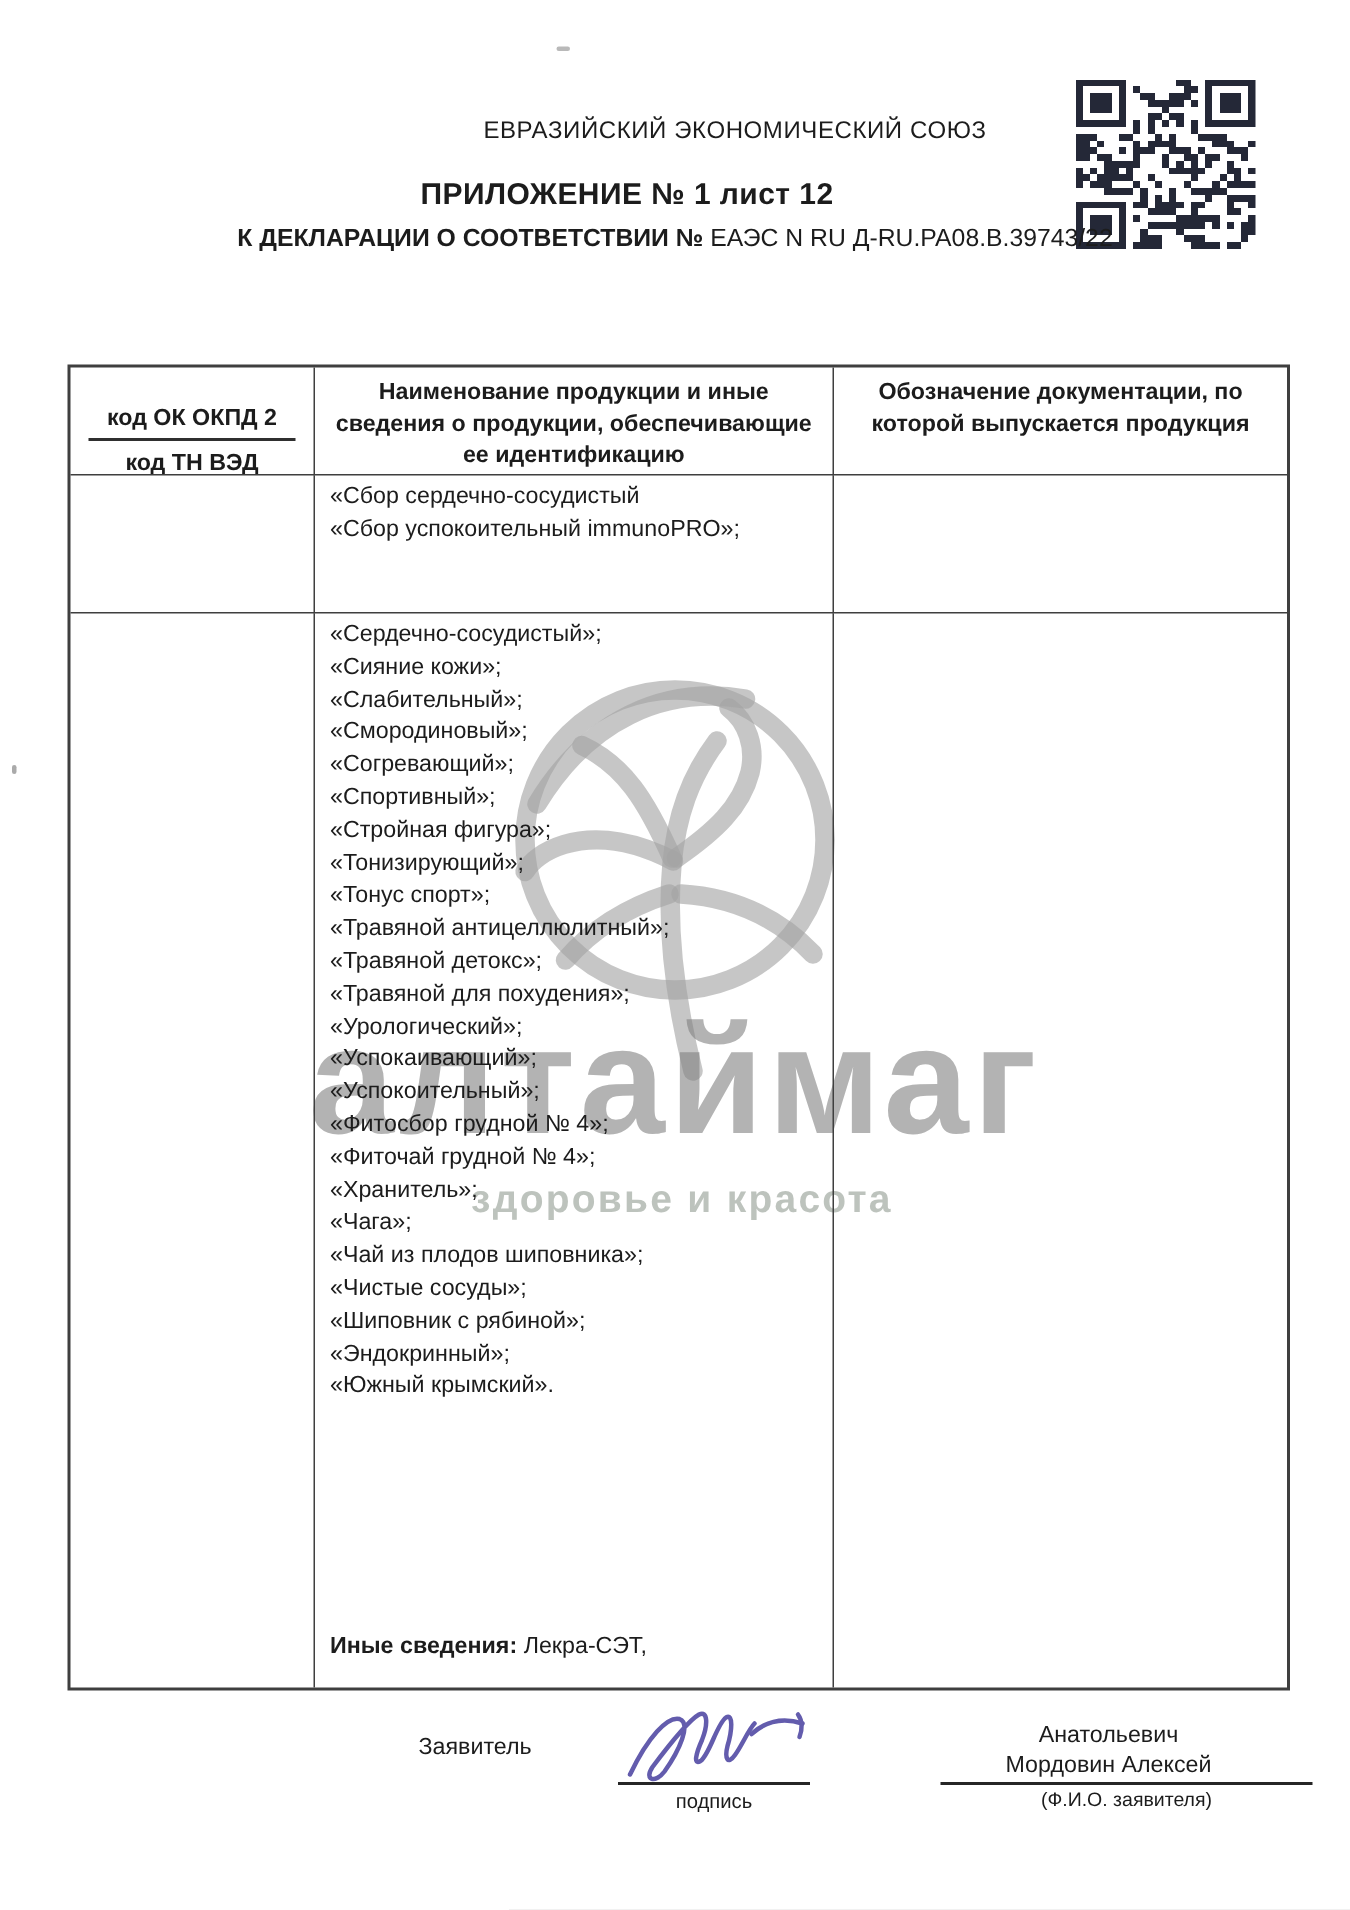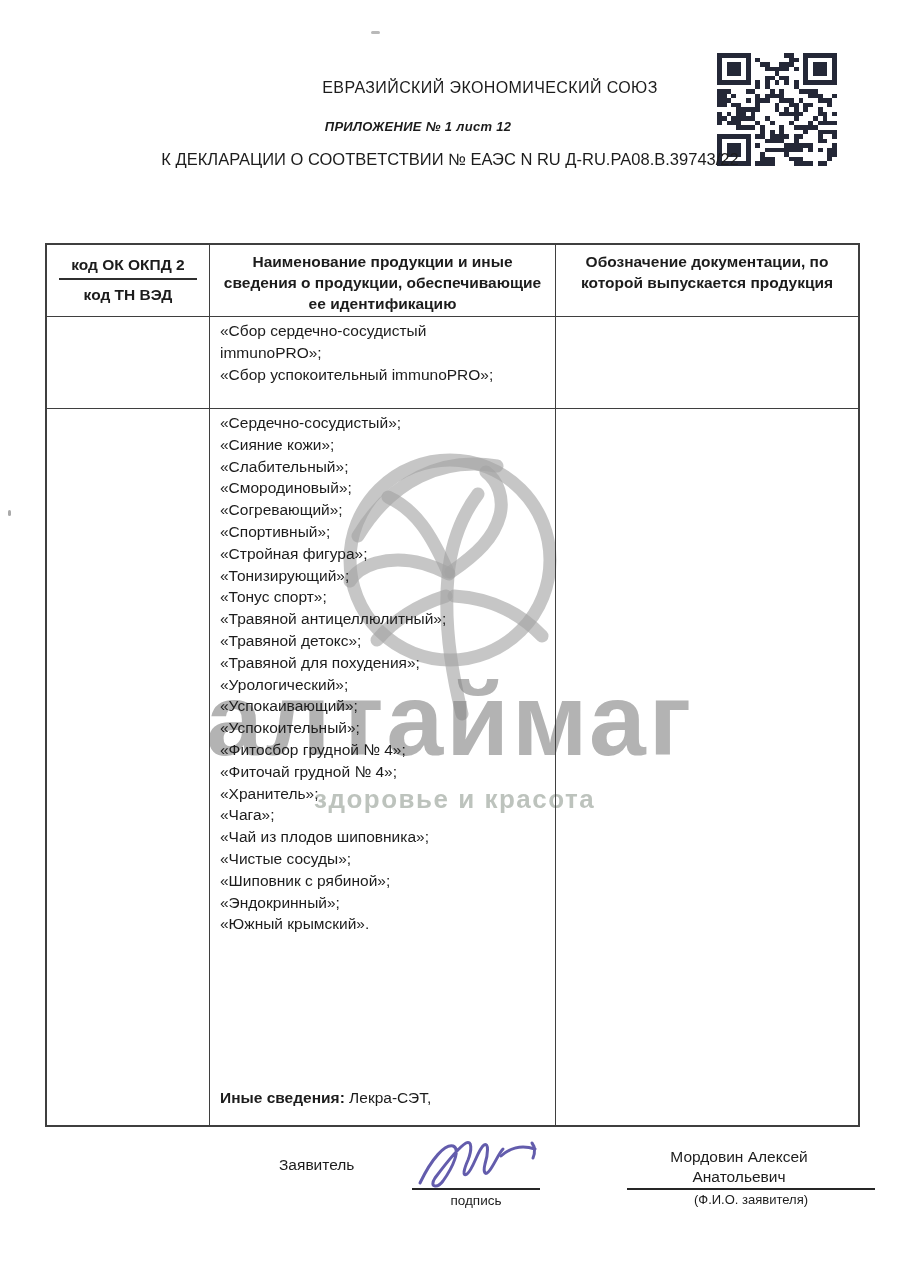--- a/index.html
+++ b/index.html
@@ -15,40 +15,40 @@
     position:absolute; left:206px; top:662px; font-size:102px; font-weight:700;
     letter-spacing:3px; color:rgba(128,128,128,0.60); white-space:nowrap;
   }
   .wm-tagline {
     position:absolute; left:314px; top:784px; font-size:26px; font-weight:700;
     letter-spacing:1.5px; color:rgba(148,158,148,0.62); white-space:nowrap;
   }
   
   .doc-header { position:absolute; left:0; top:0; width:900px; z-index:3; text-align:center; }
   .hdr-line1 { position:absolute; left:0; width:900px; top:79px; font-size:16px; font-weight:400; letter-spacing:0.4px;margin-left:40px; }
-  .hdr-line2 { position:absolute; left:0; width:836px; top:119px; font-size:13px; font-weight:700; letter-spacing:0.3px;font-style:italic; }
+  .hdr-line2 { position:absolute; left:0; width:836px; top:119px; font-size:20px; font-weight:700; letter-spacing:0.3px; }
   .hdr-line3 { position:absolute; left:0; width:900px; top:150px; font-size:16.5px; white-space:nowrap; }
-  .hdr-line3 .bold { font-weight:400; }
+  .hdr-line3 .bold { font-weight:700; }
   .hdr-line3 .num  { font-weight:400; }
   
   .qr-box { position:absolute; left:717px; top:53px; width:120px; height:113px; z-index:2; }
   .qr-box svg { width:100%; height:100%; }
   
   .doc-table {
     position:absolute; left:45px; top:243px; width:811px; z-index:2;
     border:2px solid #3f3f3f; background:transparent;
     display:grid;
     grid-template-columns:163px 346px 1fr;
     grid-template-rows:72px 92px 716px;
   }
   .cell { border-right:1.8px solid #3f3f3f; border-bottom:1.8px solid #3f3f3f; box-sizing:border-box; overflow:hidden; }
   .cell.last-col { border-right:none; }
   .cell.last-row { border-bottom:none; }
   .th { font-weight:700; font-size:15.5px; line-height:21px; text-align:center; padding:6px 6px 0 6px; }
-  .th-col1 { padding-top:9px; }
+  .th-col1 { padding-top:23px; }
   .col1-sep { border-bottom:2px solid #2f2f2f; width:138px; margin:3px auto 4px auto; }
   .body-cell { font-size:15.5px; line-height:21.8px; padding:3px 8px 0 10px; }
   .list-line { white-space:nowrap; }
   .flex-col { display:flex; flex-direction:column; }
   .bottom-note-col2 { margin-top:auto; padding-bottom:16px; }
   .bottom-note-col2 .lbl { font-weight:700; }
   .bottom-note-col3 { margin-top:auto; padding-bottom:5px; }
   
   .sig-section { position:absolute; inset:0; z-index:3;margin-left:29px; }
   .applicant-label { position:absolute; left:250px; top:1156px; font-size:15.5px; }
@@ -400,21 +400,20 @@
       <div>код ОК ОКПД 2</div>
       <div class="col1-sep"></div>
       <div>код ТН ВЭД</div>
     </div>
     <div class="cell th">Наименование продукции и иные сведения о продукции, обеспечивающие ее идентификацию</div>
     <div class="cell th last-col">Обозначение документации, по которой выпускается продукция</div>
 
     <div class="cell"></div>
     <div class="cell body-cell">
         <div class="list-line">«Сбор сердечно-сосудистый</div>
-        <div class="list-line">immunoPRO»;</div>
         <div class="list-line">«Сбор успокоительный immunoPRO»;</div>
       </div>
     <div class="cell last-col"></div>
 
     <div class="cell last-row"></div>
     <div class="cell body-cell flex-col last-row">
       <div>
           <div class="list-line">«Сердечно-сосудистый»;</div>
           <div class="list-line">«Сияние кожи»;</div>
           <div class="list-line">«Слабительный»;</div>
@@ -451,22 +450,22 @@
       <g stroke="#564fa6" stroke-width="3" stroke-linecap="round" fill="none" opacity="0.92">
         <path d="M 6 47 C 18 22 31 8 39 10 C 47 13 39 31 29 45 C 23 53 15 51 21 42 C 30 30 45 11 52 7 C 58 4 58 14 54 24 C 50 33 48 41 53 38 C 59 34 64 13 70 9 C 75 6 74 18 71 28 C 69 36 71 41 76 34 C 81 27 85 17 89 13"></path>
         <path d="M 87 20 C 97 11 109 9 121 13"></path>
         <path d="M 118 7 C 121 11 121 17 119 22"></path>
       </g>
     </svg>
     <div class="sig-line"></div>
     <div class="sig-caption">подпись</div>
 
     <div class="name-block">
+      <div>Анатольевич</div>
       <div>Мордовин Алексей</div>
-      <div>Анатольевич</div>
     </div>
     <div class="name-line"></div>
     <div class="name-caption">(Ф.И.О. заявителя)</div>
   </div>
 
   <div class="artifact-dash"></div>
   <div class="artifact-dot"></div>
 
 </div>
 

